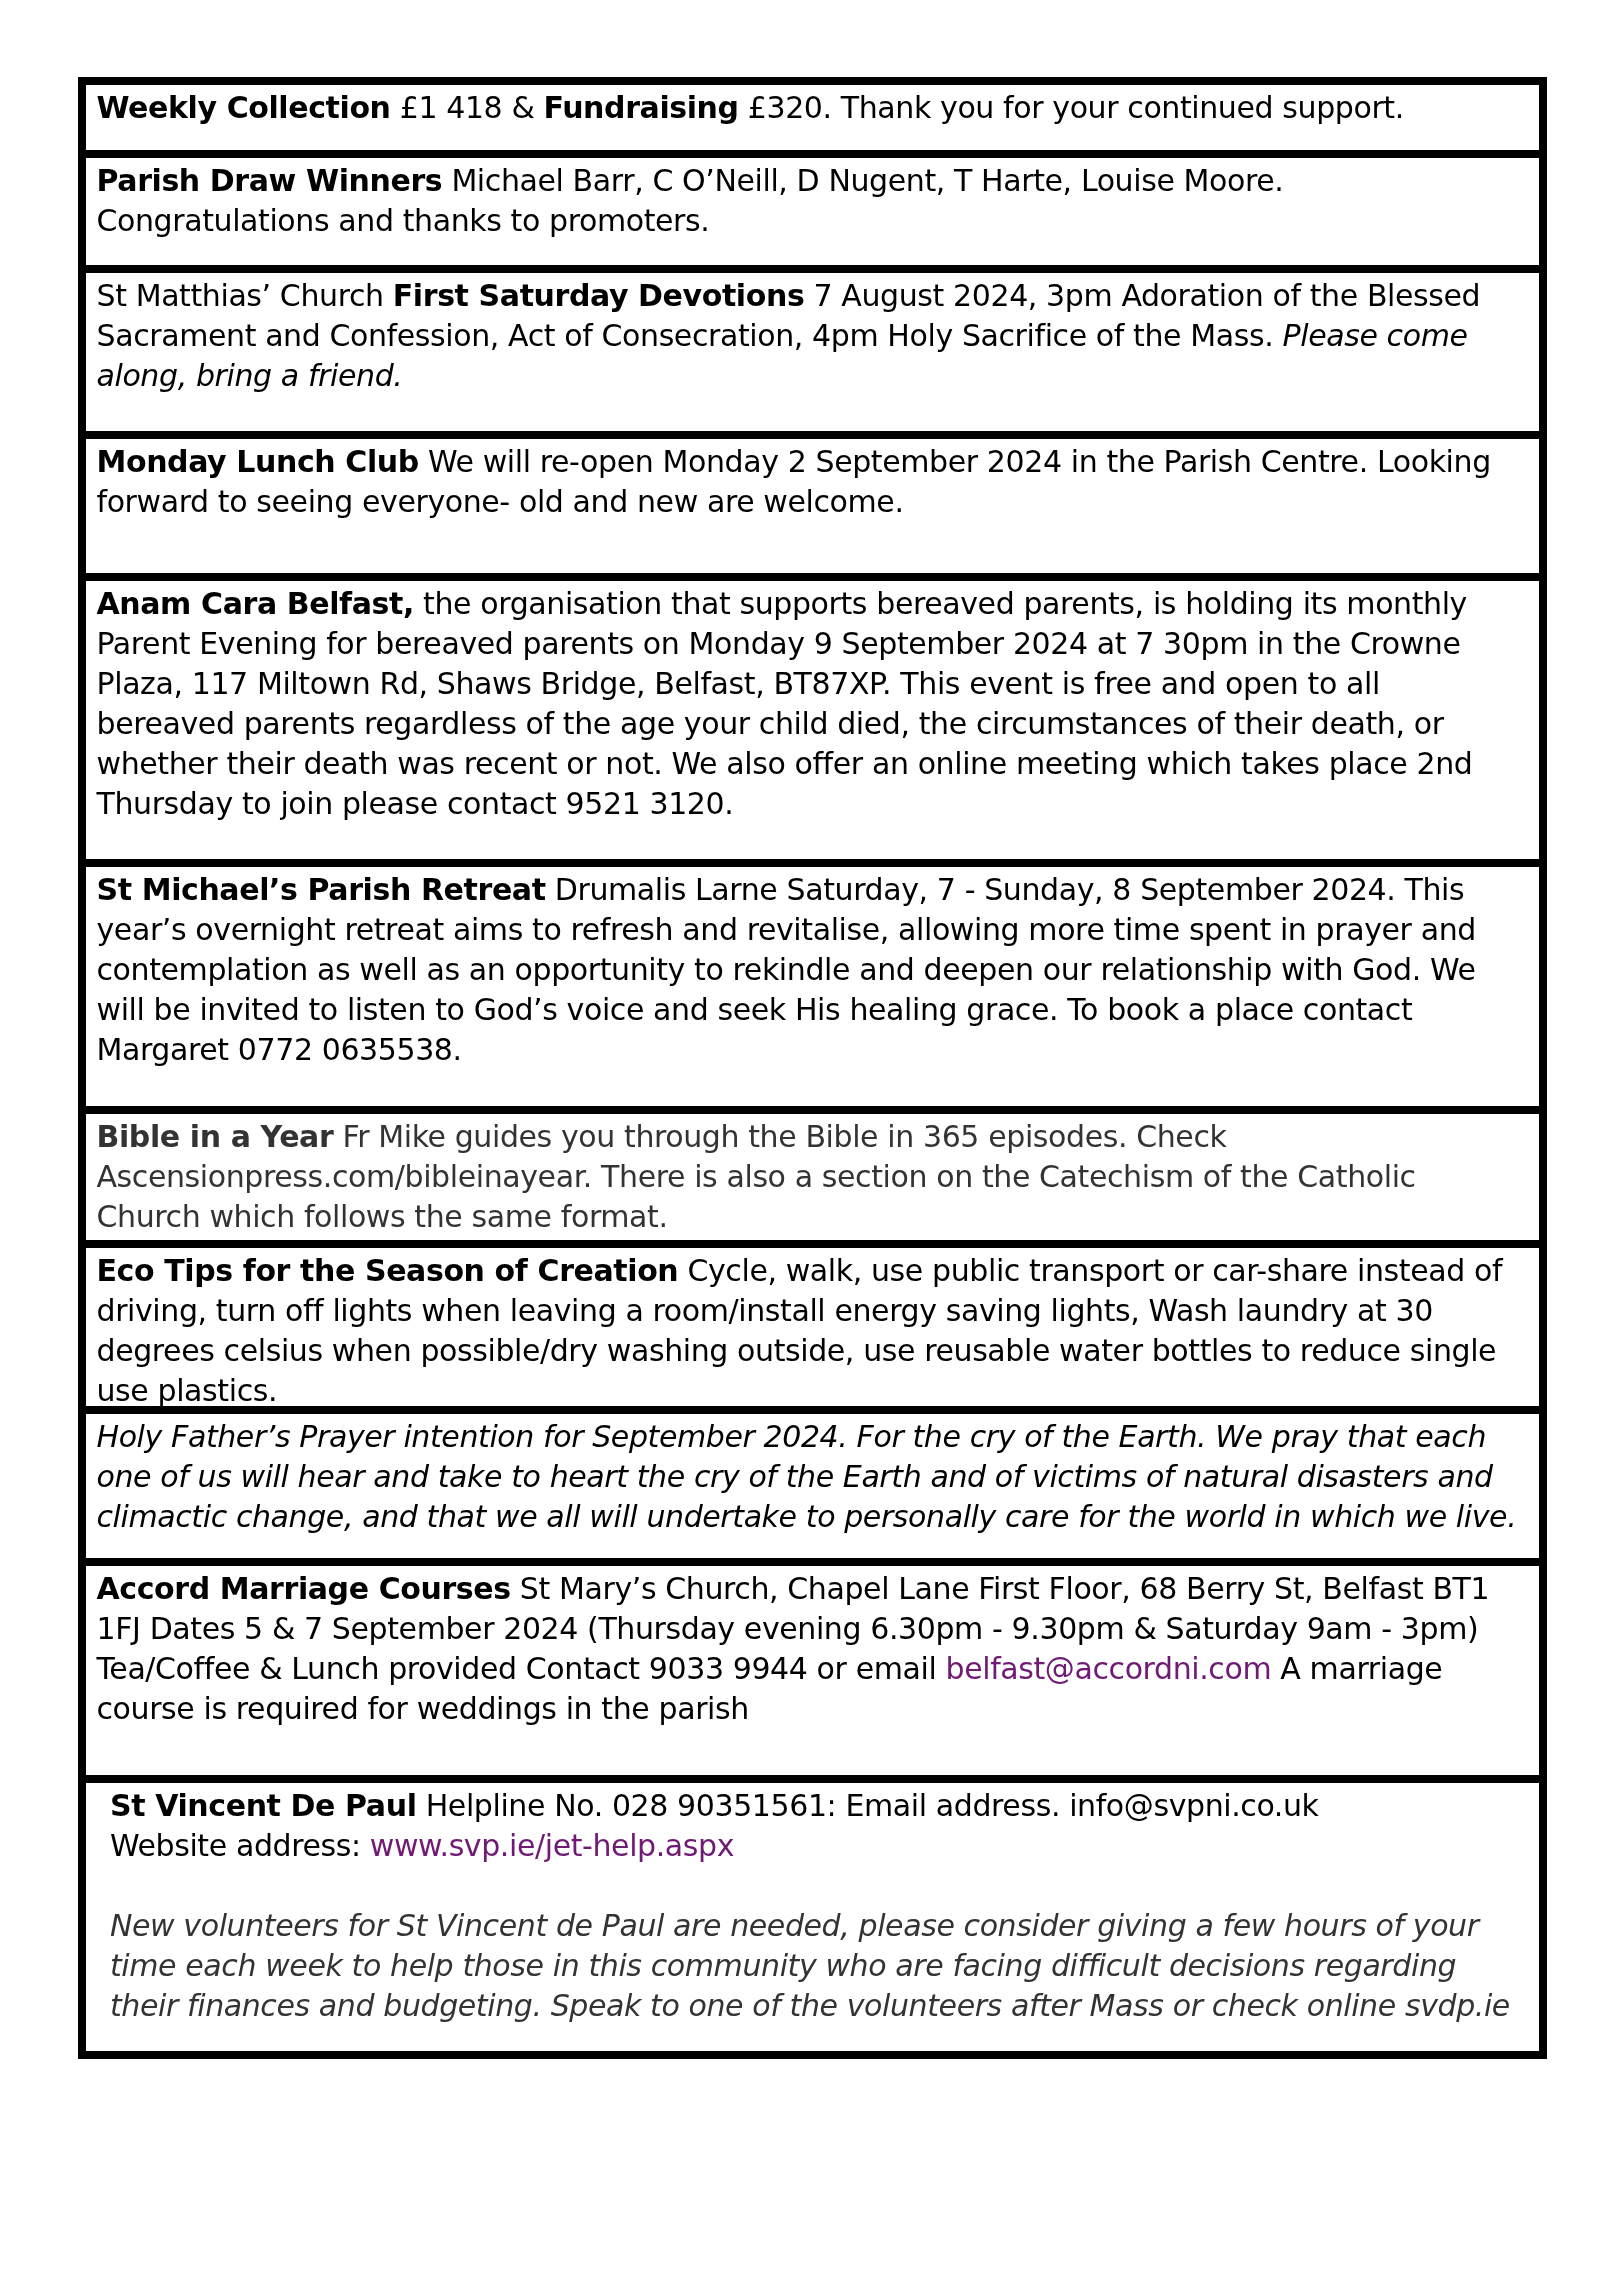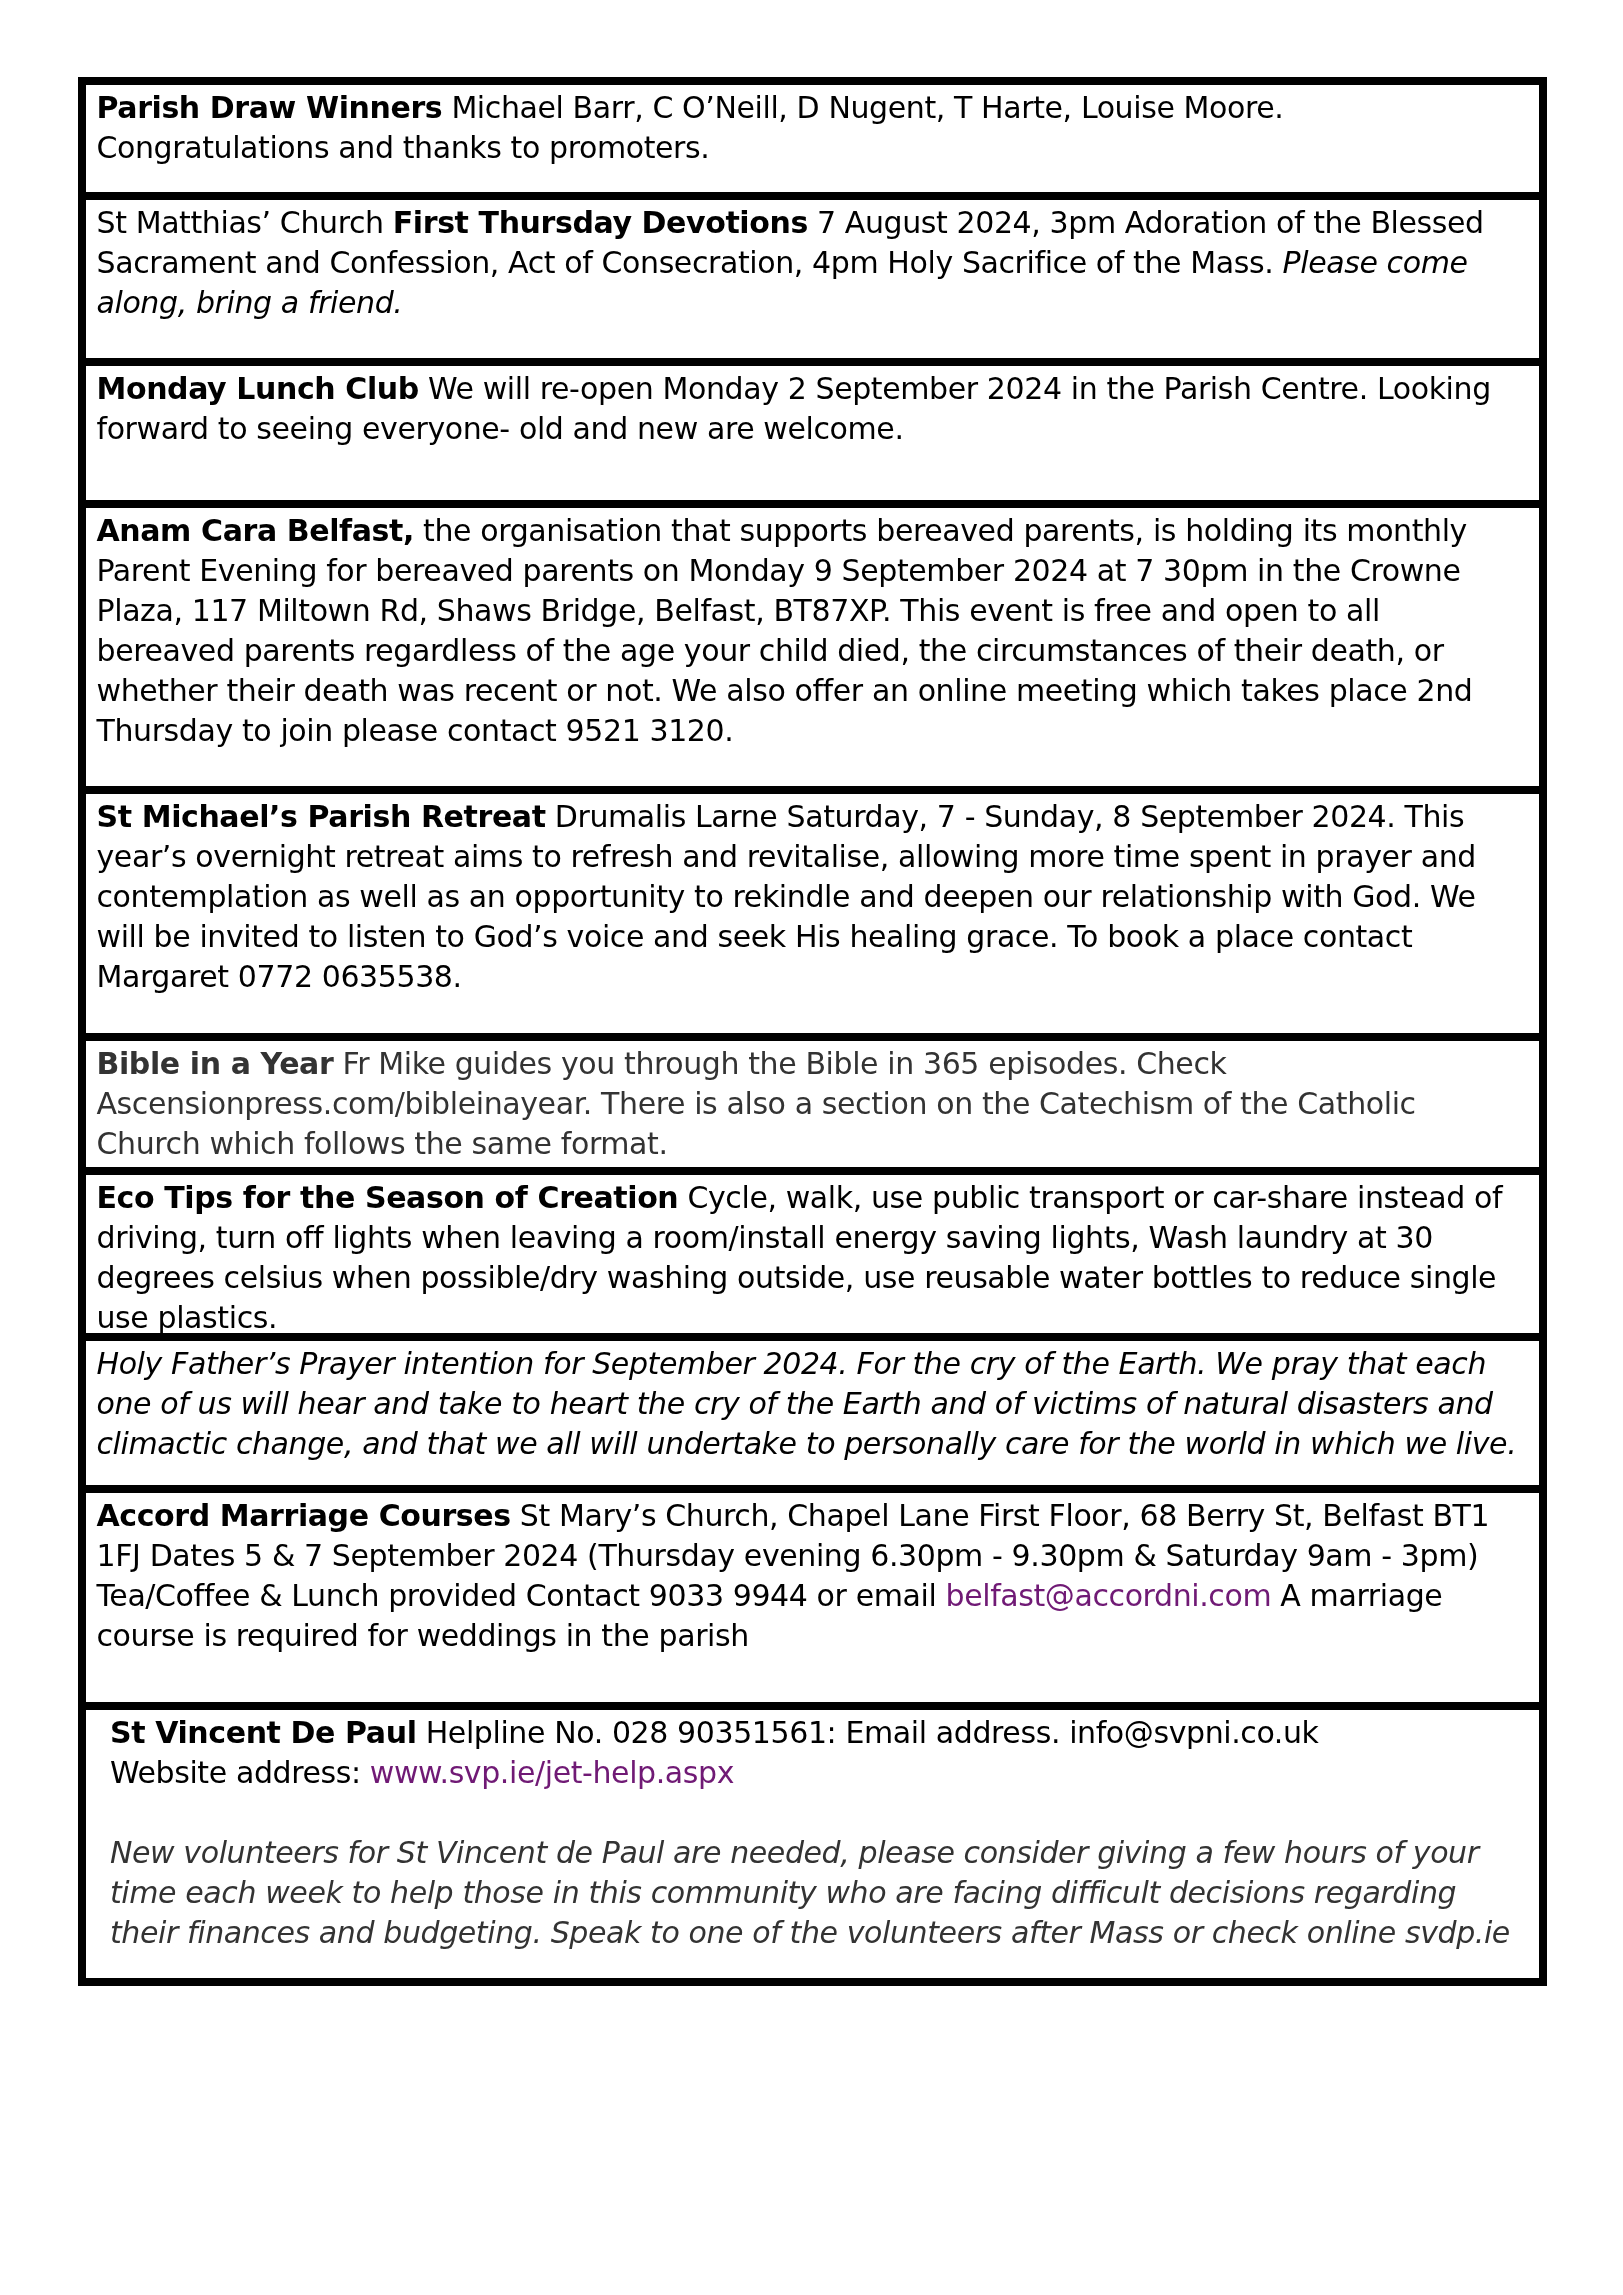--- a/index.html
+++ b/index.html
@@ -30,27 +30,30 @@
   .r10 { height: 217px; }
   .r11 { height: 284px; }
   .spacer { height: 40px; }
   p { margin: 0; }
 </style>
 </head>
 <body>
 
 <div class="page">
 
+  <div class="box r1">
+    <p><span class="b">Weekly Collection</span><span> £1 418 &amp; </span><span class="b">Fundraising</span><span> £320. Thank you for your continued support.</span></p>
+  </div>
 
   <div class="box r2">
     <p><span class="b">Parish Draw Winners</span><span> Michael Barr, C O’Neill, D Nugent, T Harte, Louise Moore. Congratulations and thanks to promoters.</span></p>
   </div>
 
   <div class="box r3">
-    <p><span>St Matthias’ Church </span><span class="b">First Thursday Devotions</span><span> 7 August 2024, 3pm Adoration of the Blessed Sacrament and Confession, Act of Consecration, 4pm Holy Sacrifice of the Mass. </span><span class="i">Please come along, bring a friend.</span></p>
+    <p><span>St Matthias’ Church </span><span class="b">First Saturday Devotions</span><span> 7 August 2024, 3pm Adoration of the Blessed Sacrament and Confession, Act of Consecration, 4pm Holy Sacrifice of the Mass. </span><span class="i">Please come along, bring a friend.</span></p>
   </div>
 
   <div class="box r4">
     <p><span class="b">Monday Lunch Club</span><span> We will re-open Monday 2 September 2024 in the Parish Centre. Looking forward to seeing everyone- old and new are welcome.</span></p>
   </div>
 
   <div class="box r5">
     <p><span class="b">Anam Cara Belfast,</span><span> the organisation that supports bereaved parents, is holding its monthly Parent Evening for bereaved parents on Monday 9 September 2024 at 7 30pm in the Crowne Plaza, 117 Miltown Rd, Shaws Bridge, Belfast, BT87XP. This event is free and open to all bereaved parents regardless of the age your child died, the circumstances of their death, or whether their death was recent or not. We also offer an online meeting which takes place 2nd Thursday to join please contact 9521 3120.</span></p>
   </div>
 

